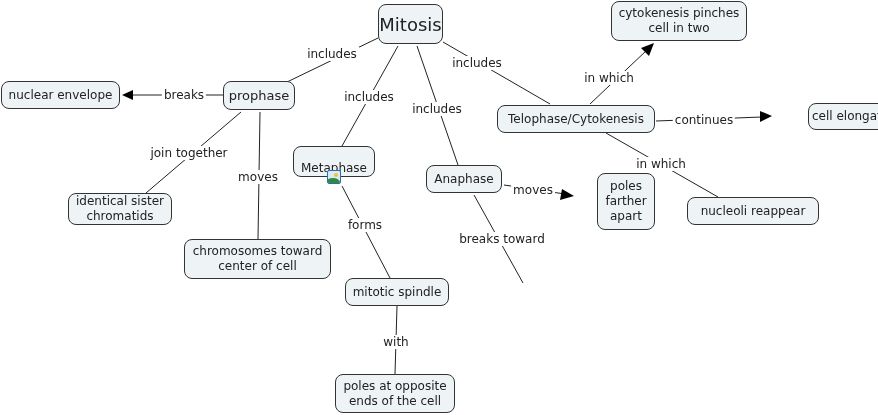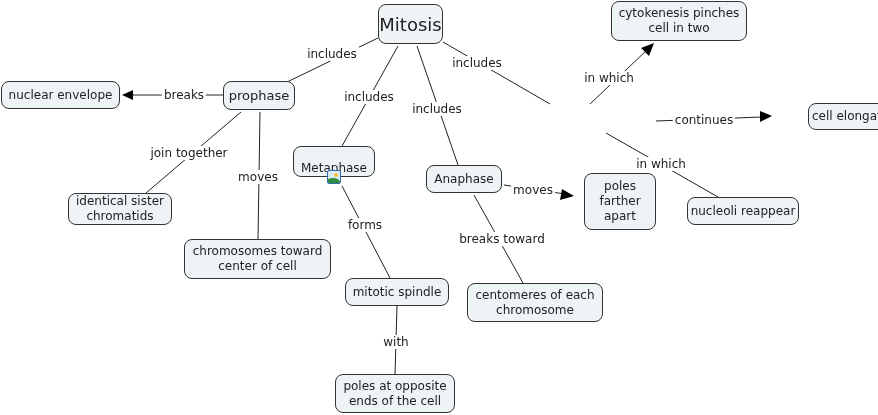--- a/index.html
+++ b/index.html
@@ -105,32 +105,31 @@
   <div class="node" style="left:345px;top:278px;width:104px;height:28px">
     <span class="txt">mitotic spindle</span>
   </div>
   <div class="node" style="left:335px;top:374px;width:120px;height:39px">
     <span class="txt">poles at opposite
 ends of the cell</span>
   </div>
   <div class="node" style="left:426px;top:165px;width:76px;height:28px">
     <span class="txt">Anaphase</span>
   </div>
-  <div class="node" style="left:584px;top:173px;width:72px;height:57px">
+  <div class="node" style="left:597px;top:173px;width:58px;height:57px">
     <span class="txt">poles
 farther
 apart</span>
   </div>
-  <div class="node" style="left:467px;top:283px;width:136px;height:39px">
-    <span class="txt">centomeres of each
-chromosome</span>
+  <div class="node" style="left:497px;top:105px;width:158px;height:28px">
+    <span class="txt">Telophase/Cytokenesis</span>
   </div>
   <div class="node" style="left:611px;top:1px;width:136px;height:40px">
     <span class="txt">cytokenesis pinches
 cell in two</span>
   </div>
   <div class="node" style="left:808px;top:103px;width:96px;height:27px">
     <span class="txt">cell elongation</span>
   </div>
-  <div class="node" style="left:687px;top:197px;width:112px;height:28px">
+  <div class="node" style="left:687px;top:197px;width:132px;height:28px">
     <span class="txt">nucleoli reappear</span>
   </div>
 </div>
 
 </body></html>

